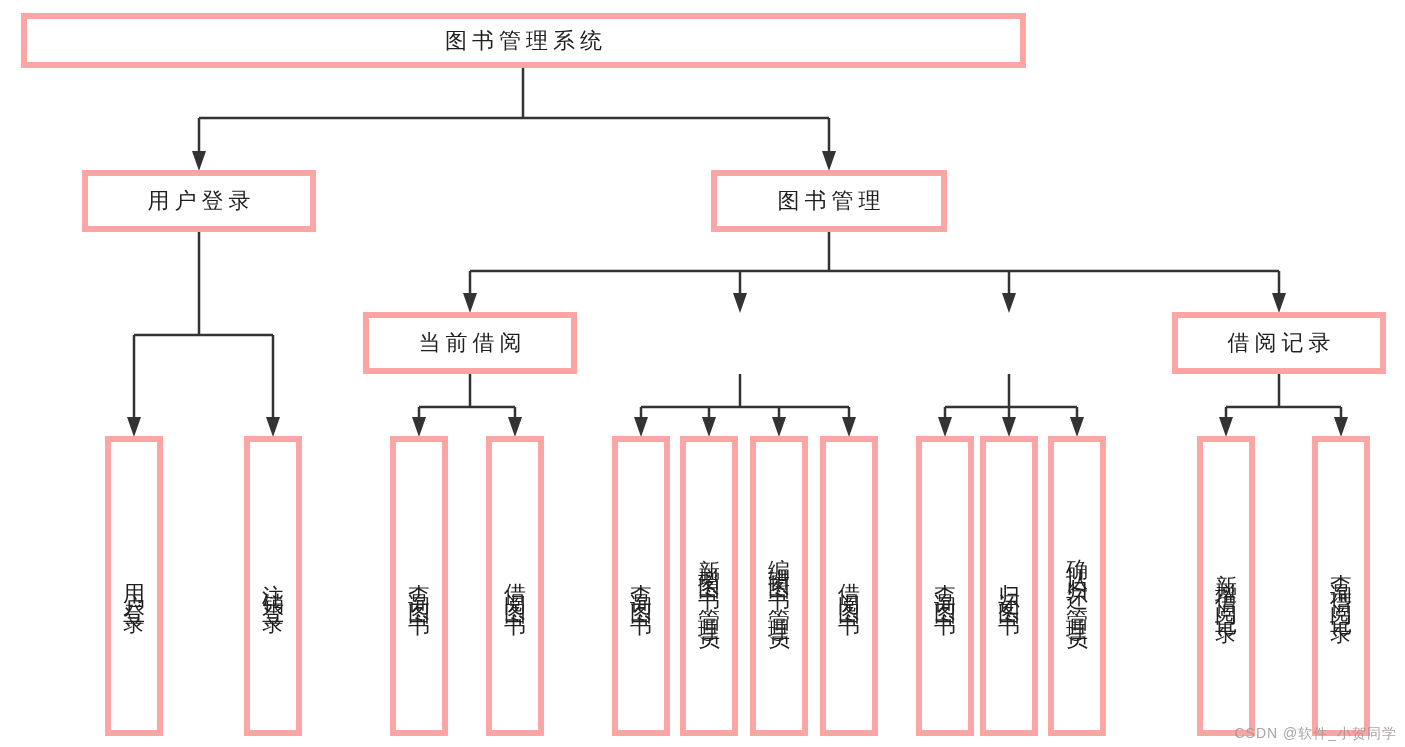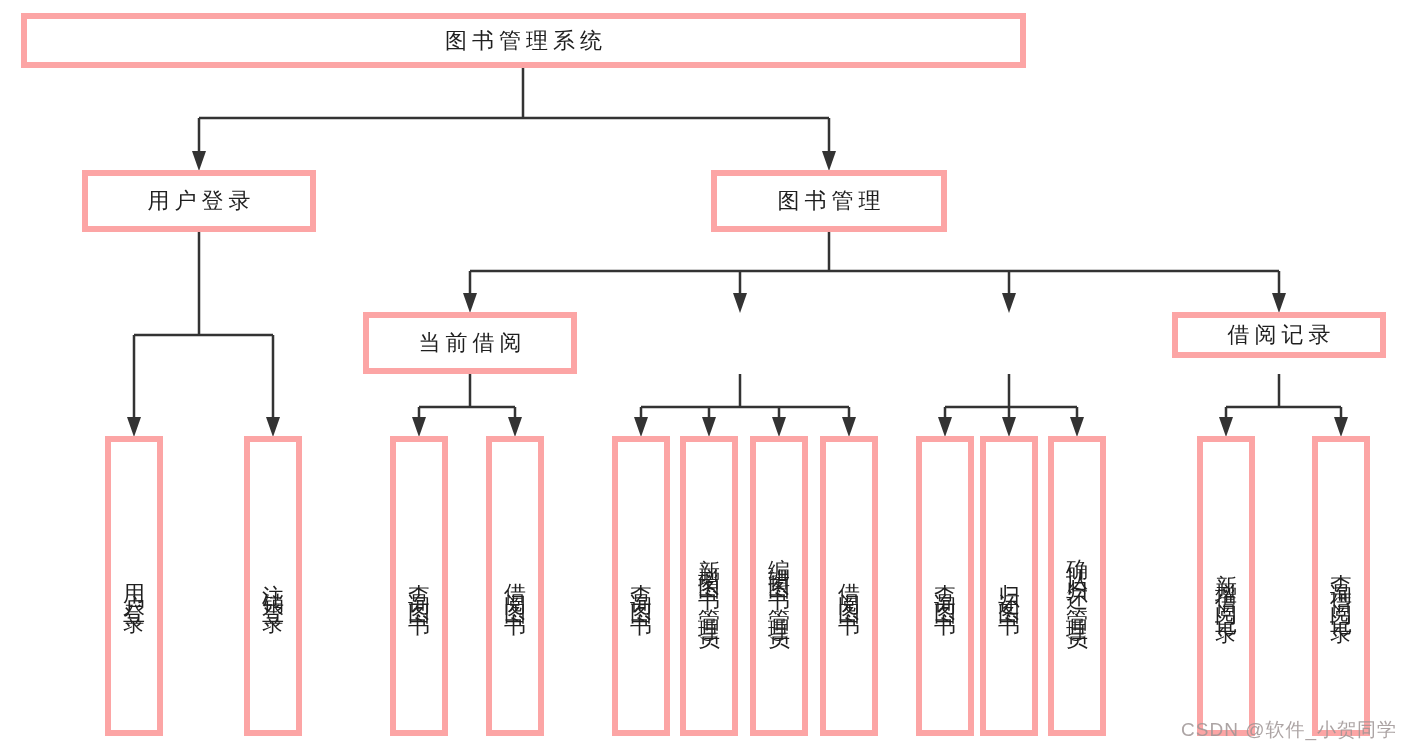--- a/index.html
+++ b/index.html
@@ -33,21 +33,21 @@
     font-size:22px;
     letter-spacing:10px;
     line-height:1;
     white-space:nowrap;
   }
   #watermark{
     position:absolute;
     right:8px;
     bottom:4px;
     z-index:3;
-    font-size:19px;
+    font-size:14px;
     letter-spacing:1px;
     color:rgba(158,148,148,0.85);
     white-space:nowrap;
   }
 </style>
 </head>
 <body>
 
 <div id="stage">
 
@@ -93,21 +93,21 @@
       <polygon points="1334,417 1348,417 1341,437"></polygon>
     </g>
   </svg>
 
   <div class="box h" style="left:21px;top:13px;width:1005px;height:55px">图书管理系统</div>
 
   <div class="box h" style="left:82px;top:170px;width:234px;height:62px">用户登录</div>
   <div class="box h" style="left:711px;top:170px;width:236px;height:62px">图书管理</div>
 
   <div class="box h" style="left:363px;top:312px;width:214px;height:62px">当前借阅</div>
-  <div class="box h" style="left:1172px;top:312px;width:214px;height:46px">借阅记录</div>
+  <div class="box h" style="left:1172px;top:312px;width:214px;height:62px">借阅记录</div>
 
   <div class="box v" style="left:105px;top:436px;width:58px;height:300px">
     <span>用户登录</span>
   </div>
   <div class="box v" style="left:244px;top:436px;width:58px;height:300px">
     <span>注销登录</span>
   </div>
 
   <div class="box v" style="left:390px;top:436px;width:58px;height:300px">
     <span>查询图书</span>

